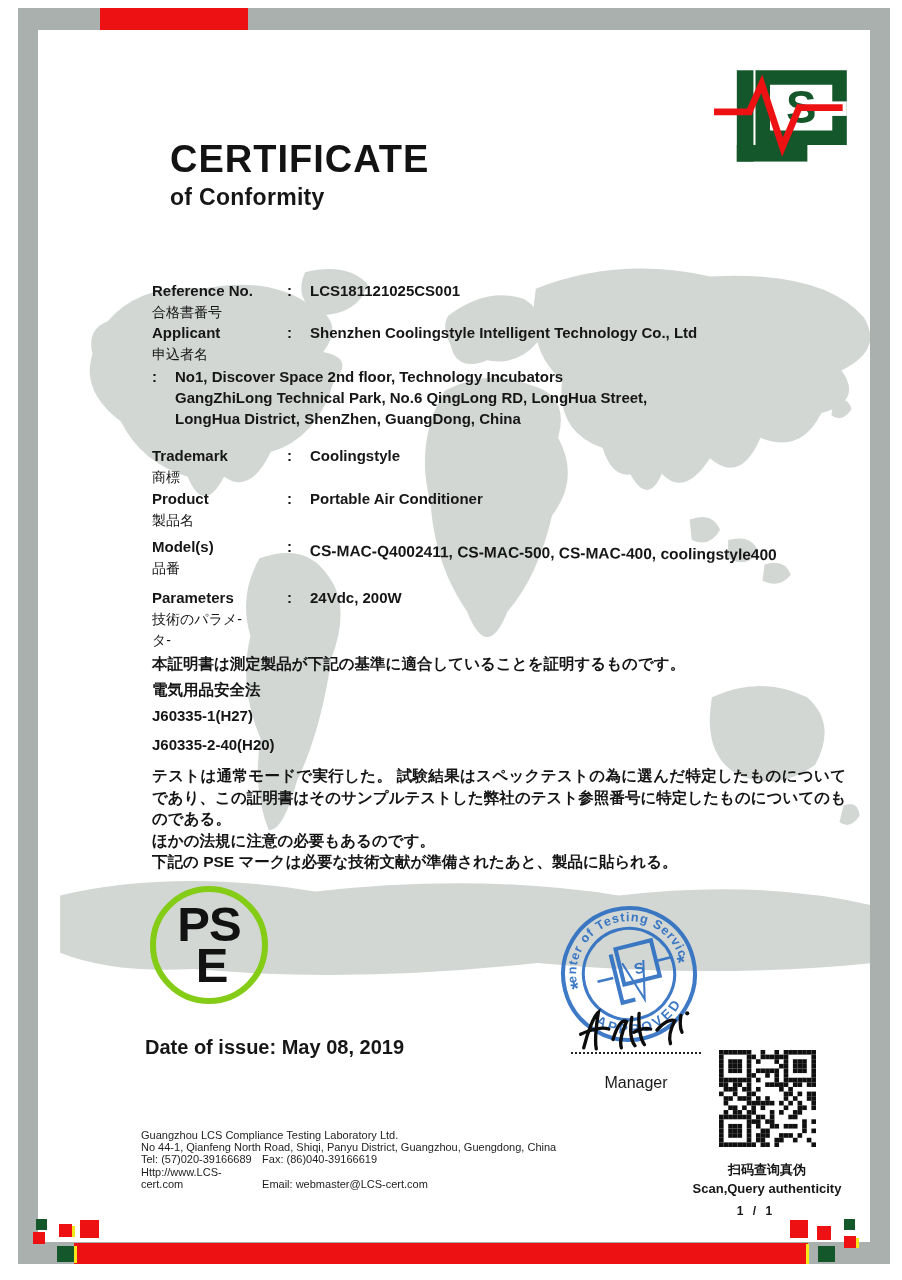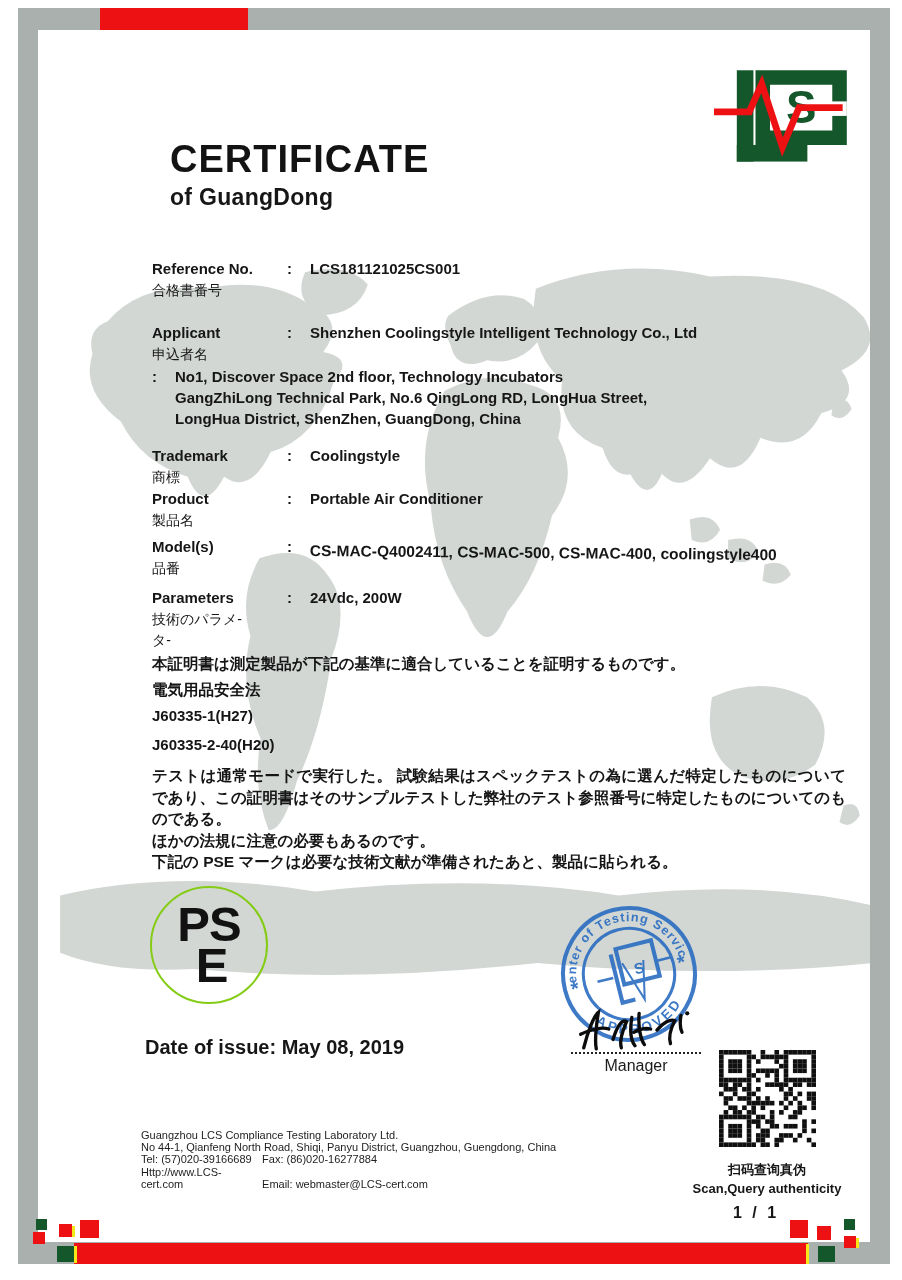--- a/index.html
+++ b/index.html
@@ -52,40 +52,40 @@
   
   .statement{position:absolute;left:152px;top:653px;width:694px;font-size:15.5px;font-weight:600;color:#151515;}
   .st-line{line-height:21px;}
   .st-law{margin-top:5px;}
   .st-std{margin-top:7px;font-weight:700;font-size:15px;font-family:"Liberation Sans",sans-serif;}
   .st-std2{margin-top:12px;}
   .st-para{margin-top:12px;line-height:21.5px;text-align:justify;}
   .st-note{line-height:21.5px;}
 
   
-  .pse{position:absolute;left:150px;top:886px;width:118px;height:118px;border:2px solid #84cc16;
+  .pse{position:absolute;left:150px;top:886px;width:118px;height:118px;border:6px solid #84cc16;
        border-radius:50%;display:flex;flex-direction:column;align-items:center;justify-content:center;background:transparent;}
   .pse-top{font-size:49px;font-weight:800;line-height:0.8;letter-spacing:-1px;color:#121212;}
   .pse-bottom{font-size:49px;font-weight:800;line-height:0.82;color:#121212;margin-left:6px;}
 
   .date-issue{position:absolute;left:145px;top:1036px;font-size:20px;font-weight:700;}
 
   
   .stamp{position:absolute;left:558px;top:903px;width:142px;height:142px;opacity:0.92;z-index:3;}
   .sig-block{position:absolute;left:568px;top:1006px;width:136px;text-align:center;z-index:4;}
   .sig-svg{display:block;margin:0 auto;}
   .sig-line{width:130px;border-top:2px dotted #242424;margin:0 auto;}
-  .sig-role{font-size:16px;margin-top:3px;color:#1b1b1b;}
+  .sig-role{font-size:16px;margin-top:20px;color:#1b1b1b;}
 
   
   .qr-block{position:absolute;left:692px;top:1050px;width:150px;text-align:center;}
   .qr{width:97px;height:97px;margin:0 auto;}
   .qr-cn{font-size:13px;font-weight:700;margin-top:14px;}
   .qr-en{font-size:13px;font-weight:700;margin-top:2px;}
-  .pageno{font-size:16px;font-weight:700;letter-spacing:3px;margin-top:8px;margin-right:22px;text-align:center;}
+  .pageno{font-size:12px;font-weight:700;letter-spacing:3px;margin-top:8px;margin-right:22px;text-align:center;}
 
   
   .footer{position:absolute;left:141px;top:1129px;font-size:11px;line-height:12.2px;font-weight:500;color:#1d1d1d;width:480px;}
   .fcol1{display:inline-block;width:118px;}
 </style>
 </head>
 <body>
 
 <svg class="abs map" viewBox="0 0 820 740" preserveAspectRatio="none" aria-hidden="true">
   <path d="M55,62 Q88,24 150,30 Q212,18 252,44 Q292,60 268,92 Q300,98 278,122 Q262,176 216,190 Q196,232 170,214 Q150,252 134,214 Q88,200 68,160 Q28,130 40,94 Q34,70 55,62 Z"></path>
@@ -113,25 +113,25 @@
       <rect x="22" y="76" width="68" height="16" fill="var(--green)"></rect>
       <path fill="var(--green)" fill-rule="evenodd" d="M40,4 H128 V76 H40 Z M54,18 H114 V62 H54 Z"></path>
       <rect x="112" y="34" width="16" height="14" fill="#ffffff"></rect>
       <text x="84" y="55" font-size="44" font-weight="bold" fill="var(--green)" text-anchor="middle" font-family="Liberation Sans, sans-serif">S</text>
       <polyline points="0,44 34,44 46,17 66,78 82,40 124,40" fill="none" stroke="var(--red)" stroke-width="6.5"></polyline>
     </svg>
   </div>
 
   <div class="title-block">
     <div class="title">CERTIFICATE</div>
-    <div class="subtitle">of GuangDong</div>
+    <div class="subtitle">of Conformity</div>
   </div>
 
   <div class="fields">
-    <div class="frow" style="top:258px">
+    <div class="frow" style="top:280px">
       <div class="flab">
           <div class="flab-en">Reference No.</div>
           <div class="flab-jp">合格書番号</div>
         </div>
       <div class="fcolon">:</div>
       <div class="fval">LCS181121025CS001</div>
     </div>
     <div class="frow" style="top:322px">
       <div class="flab">
           <div class="flab-en">Applicant</div>
@@ -480,21 +480,21 @@
     <div class="qr-cn">扫码查询真伪</div>
     <div class="qr-en">Scan,Query authenticity</div>
     <div class="pageno">1 / 1</div>
   </div>
 
   <div class="footer">
     <div>Guangzhou LCS Compliance Testing Laboratory Ltd.</div>
     <div>No 44-1, Qianfeng North Road, Shiqi, Panyu District, Guangzhou, Guengdong, China</div>
     <div>
       <span class="fcol1">Tel: (57)020-39166689</span>
-      <span>Fax: (86)020-16277884</span>
+      <span>Fax: (86)040-39166619</span>
     </div>
     <div>
       <span class="fcol1">Http://www.LCS-cert.com</span>
       <span>Email: webmaster@LCS-cert.com</span>
     </div>
   </div>
 </div>
 
 <div class="bar bar-top"></div>
 <div class="bar bar-left"></div>

